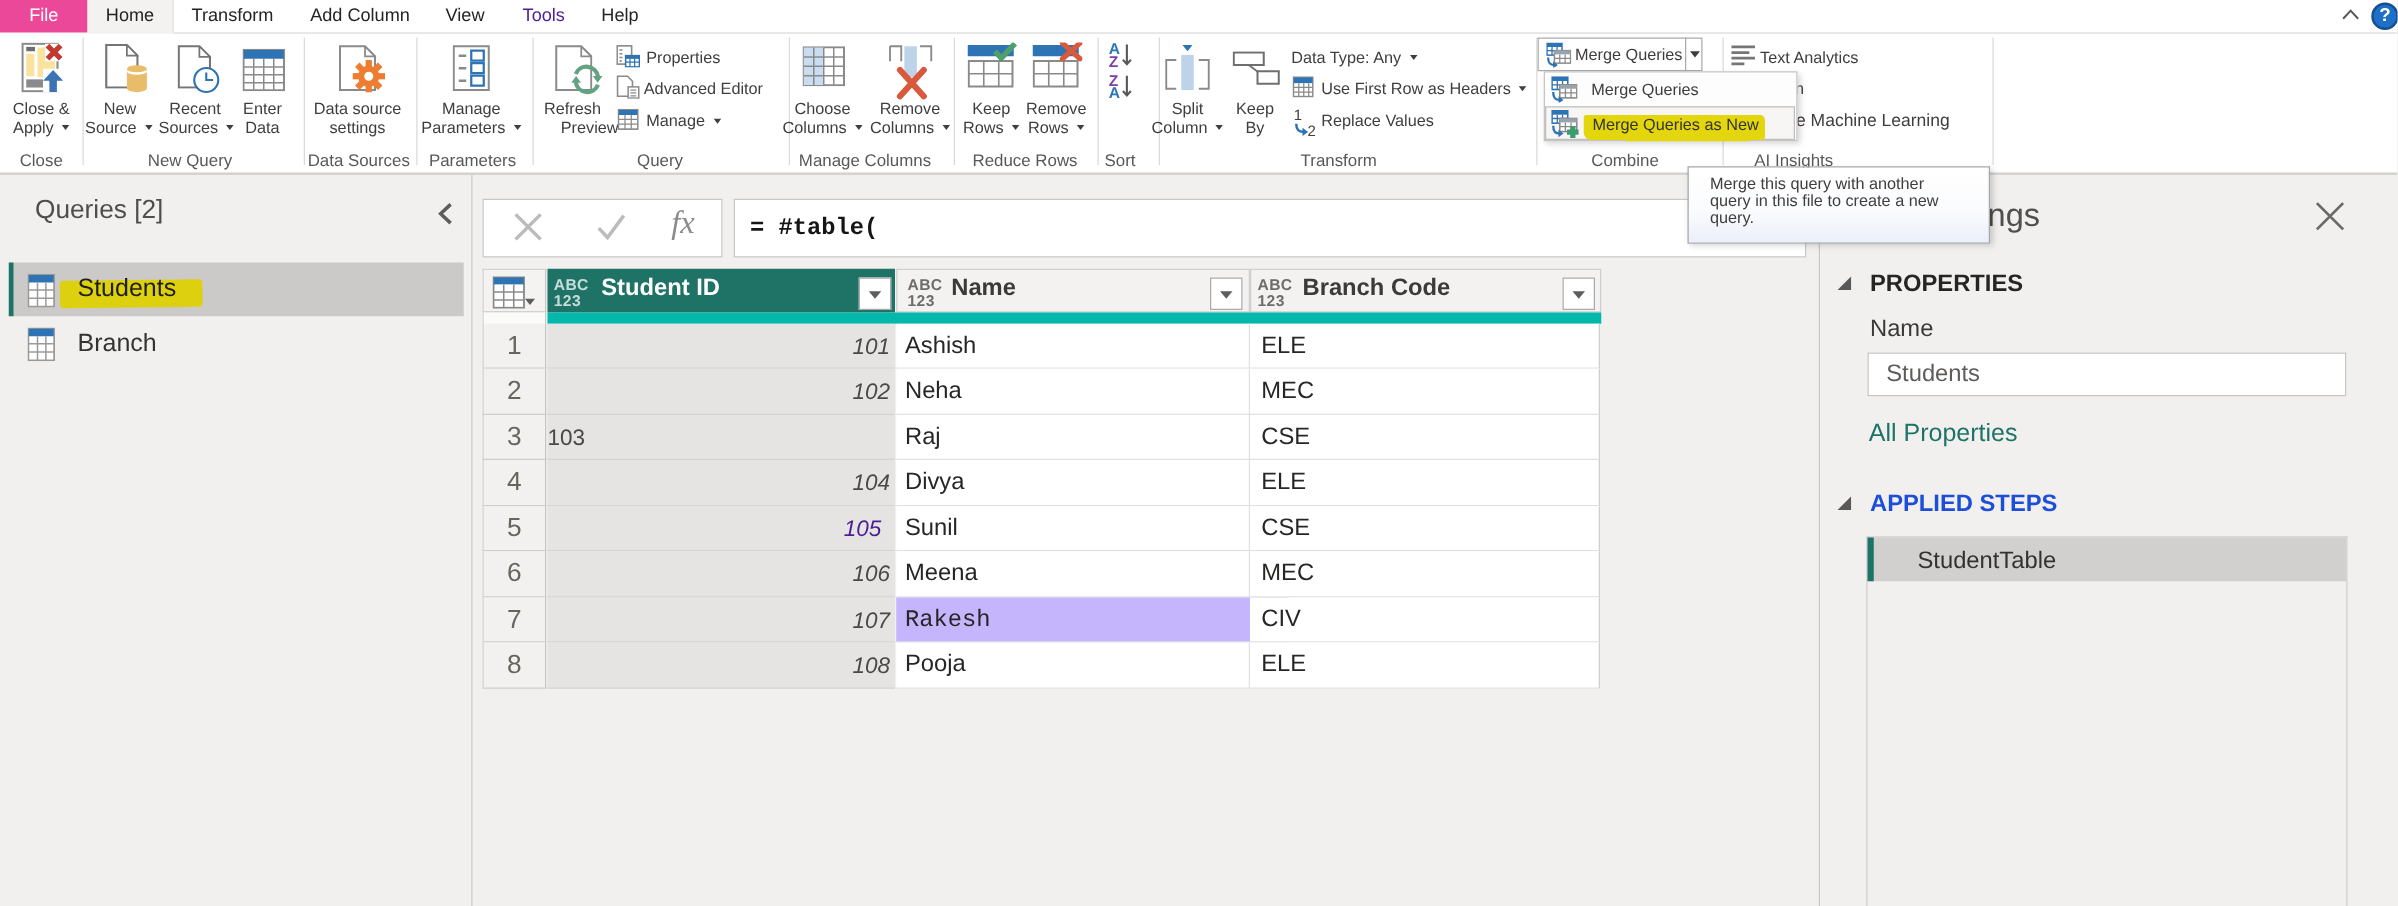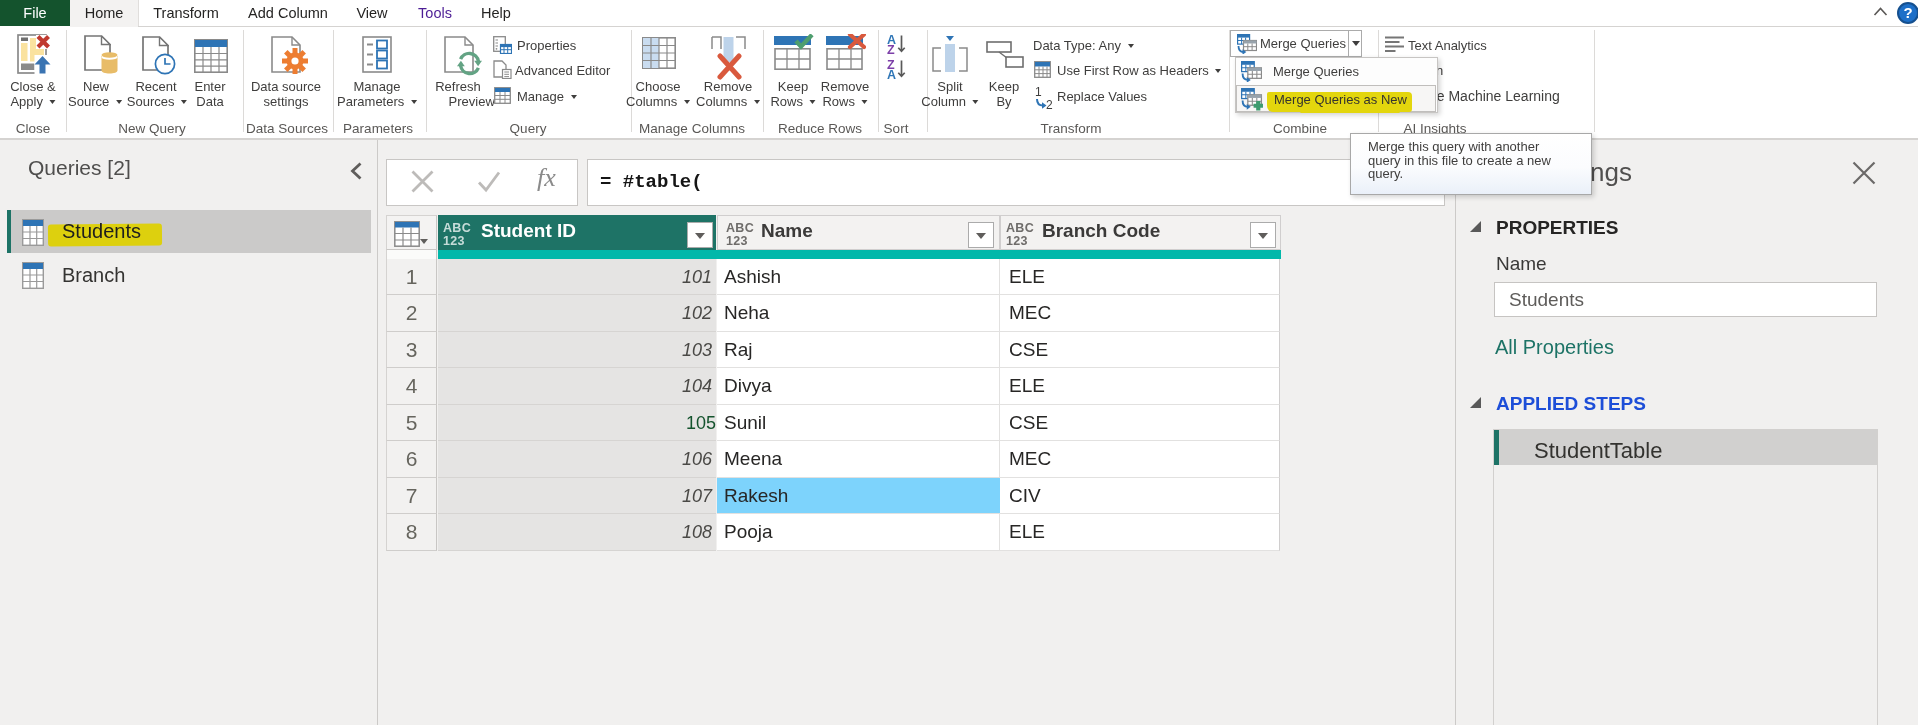--- a/index.html
+++ b/index.html
@@ -10,21 +10,21 @@
 .ctr { text-align:center; transform:translateX(-50%); }
 .grp { position:absolute; font-size:13.5px; color:#5A5856; white-space:nowrap; transform:translateX(-50%); top:121px; }
 .sep { position:absolute; top:30px; width:1px; height:102px; background:#DCDAD8; }
 .dda { display:inline-block; width:0; height:0; border-left:3.5px solid transparent; border-right:3.5px solid transparent; border-top:4px solid #3F3E3D; vertical-align:2px; margin-left:3px; }
 </style>
 </head>
 <body>
 
 <div class="abs" style="left:0;top:0;width:1918px;height:27px;background:#FFFFFF;"></div>
 <div class="abs" style="left:138px;top:26px;width:1780px;height:1px;background:#D5D3D1;"></div>
-<div class="abs" style="left:0;top:0;width:70px;height:26px;background:#14532d;color:#fff;font-size:14.5px;line-height:26px;text-align:center;">File</div>
+<div class="abs" style="left:0;top:0;width:70px;height:26px;background:#ec4899;color:#fff;font-size:14.5px;line-height:26px;text-align:center;">File</div>
 <div class="abs" style="left:70px;top:0;width:68px;height:27px;background:#F3F2F1;color:#252423;font-size:14.5px;line-height:26px;text-align:center;">Home</div>
 <div class="abs" style="left:138px;top:0;width:1px;height:26px;background:#E0DEDC;"></div>
 <div class="abs ctr" style="left:186px;top:0;font-size:14.5px;color:#252423;line-height:26px;">Transform</div>
 <div class="abs ctr" style="left:288px;top:0;font-size:14.5px;color:#252423;line-height:26px;">Add Column</div>
 <div class="abs ctr" style="left:372px;top:0;font-size:14.5px;color:#252423;line-height:26px;">View</div>
 <div class="abs ctr" style="left:435px;top:0;font-size:14.5px;color:#4c1d95;line-height:26px;">Tools</div>
 <div class="abs ctr" style="left:496px;top:0;font-size:14.5px;color:#252423;line-height:26px;">Help</div>
 
 <svg class="abs" style="left:1873px;top:7px;" width="15" height="9" viewBox="0 0 15 9">
     <polyline points="1.5,8 7.5,1.5 13.5,8" fill="none" stroke="#5A5856" stroke-width="1.6"></polyline>
@@ -339,38 +339,38 @@
 
 <div class="abs" style="left:386px;top:258.5px;width:51px;height:36.5px;background:#F2F1F0;border-right:1px solid #C8C6C4;border-bottom:1px solid #CFCDCB;border-left:1px solid #D5D3D1;color:#66655E;font-size:21px;line-height:36.5px;text-align:center;">1</div>
 <div class="abs" style="left:438px;top:258.5px;width:278px;height:36.5px;background:#E5E4E3;border-bottom:1px solid #D6D4D2;color:#4A4946;font-size:18px;font-style:italic;line-height:36.5px;text-align:right;padding-right:4px;">101</div>
 <div class="abs" style="left:717px;top:258.5px;width:283px;height:36.5px;background:#FFF;border-bottom:1px solid #E2E1E0;border-right:1px solid #E2E1E0;color:#272625;font-size:19px;line-height:36.5px;padding-left:7px;">Ashish</div>
 <div class="abs" style="left:1000px;top:258.5px;width:280px;height:36.5px;background:#FFF;border-bottom:1px solid #E2E1E0;border-right:1px solid #D0CECE;color:#272625;font-size:19px;line-height:36.5px;padding-left:9px;">ELE</div>
 <div class="abs" style="left:386px;top:295.0px;width:51px;height:36.5px;background:#F2F1F0;border-right:1px solid #C8C6C4;border-bottom:1px solid #CFCDCB;border-left:1px solid #D5D3D1;color:#66655E;font-size:21px;line-height:36.5px;text-align:center;">2</div>
 <div class="abs" style="left:438px;top:295.0px;width:278px;height:36.5px;background:#E5E4E3;border-bottom:1px solid #D6D4D2;color:#4A4946;font-size:18px;font-style:italic;line-height:36.5px;text-align:right;padding-right:4px;">102</div>
 <div class="abs" style="left:717px;top:295.0px;width:283px;height:36.5px;background:#FFF;border-bottom:1px solid #E2E1E0;border-right:1px solid #E2E1E0;color:#272625;font-size:19px;line-height:36.5px;padding-left:7px;">Neha</div>
 <div class="abs" style="left:1000px;top:295.0px;width:280px;height:36.5px;background:#FFF;border-bottom:1px solid #E2E1E0;border-right:1px solid #D0CECE;color:#272625;font-size:19px;line-height:36.5px;padding-left:9px;">MEC</div>
 <div class="abs" style="left:386px;top:331.5px;width:51px;height:36.5px;background:#F2F1F0;border-right:1px solid #C8C6C4;border-bottom:1px solid #CFCDCB;border-left:1px solid #D5D3D1;color:#66655E;font-size:21px;line-height:36.5px;text-align:center;">3</div>
-<div class="abs" style="left:438px;top:331.5px;width:278px;height:36.5px;background:#E5E4E3;border-bottom:1px solid #D6D4D2;color:#4A4946;font-size:18px;font-style:italic;line-height:36.5px;text-align:right;padding-right:4px;">103</div>
+<div class="abs" style="left:438px;top:331.5px;width:278px;height:36.5px;background:#E5E4E3;border-bottom:1px solid #D6D4D2;color:#4A4946;font-size:18px;line-height:36.5px;padding-right:4px;">103</div>
 <div class="abs" style="left:717px;top:331.5px;width:283px;height:36.5px;background:#FFF;border-bottom:1px solid #E2E1E0;border-right:1px solid #E2E1E0;color:#272625;font-size:19px;line-height:36.5px;padding-left:7px;">Raj</div>
 <div class="abs" style="left:1000px;top:331.5px;width:280px;height:36.5px;background:#FFF;border-bottom:1px solid #E2E1E0;border-right:1px solid #D0CECE;color:#272625;font-size:19px;line-height:36.5px;padding-left:9px;">CSE</div>
 <div class="abs" style="left:386px;top:368.0px;width:51px;height:36.5px;background:#F2F1F0;border-right:1px solid #C8C6C4;border-bottom:1px solid #CFCDCB;border-left:1px solid #D5D3D1;color:#66655E;font-size:21px;line-height:36.5px;text-align:center;">4</div>
 <div class="abs" style="left:438px;top:368.0px;width:278px;height:36.5px;background:#E5E4E3;border-bottom:1px solid #D6D4D2;color:#4A4946;font-size:18px;font-style:italic;line-height:36.5px;text-align:right;padding-right:4px;">104</div>
 <div class="abs" style="left:717px;top:368.0px;width:283px;height:36.5px;background:#FFF;border-bottom:1px solid #E2E1E0;border-right:1px solid #E2E1E0;color:#272625;font-size:19px;line-height:36.5px;padding-left:7px;">Divya</div>
 <div class="abs" style="left:1000px;top:368.0px;width:280px;height:36.5px;background:#FFF;border-bottom:1px solid #E2E1E0;border-right:1px solid #D0CECE;color:#272625;font-size:19px;line-height:36.5px;padding-left:9px;">ELE</div>
 <div class="abs" style="left:386px;top:404.5px;width:51px;height:36.5px;background:#F2F1F0;border-right:1px solid #C8C6C4;border-bottom:1px solid #CFCDCB;border-left:1px solid #D5D3D1;color:#66655E;font-size:21px;line-height:36.5px;text-align:center;">5</div>
-<div class="abs" style="left:438px;top:404.5px;width:278px;height:36.5px;background:#E5E4E3;border-bottom:1px solid #D6D4D2;color:#14532d;font-size:18px;line-height:36.5px;text-align:right;padding-right:0;">105</div>
+<div class="abs" style="left:438px;top:404.5px;width:278px;height:36.5px;background:#E5E4E3;border-bottom:1px solid #D6D4D2;color:#4c1d95;font-size:18px;font-style:italic;line-height:36.5px;text-align:right;padding-right:11px;">105</div>
 <div class="abs" style="left:717px;top:404.5px;width:283px;height:36.5px;background:#FFF;border-bottom:1px solid #E2E1E0;border-right:1px solid #E2E1E0;color:#272625;font-size:19px;line-height:36.5px;padding-left:7px;">Sunil</div>
 <div class="abs" style="left:1000px;top:404.5px;width:280px;height:36.5px;background:#FFF;border-bottom:1px solid #E2E1E0;border-right:1px solid #D0CECE;color:#272625;font-size:19px;line-height:36.5px;padding-left:9px;">CSE</div>
 <div class="abs" style="left:386px;top:441.0px;width:51px;height:36.5px;background:#F2F1F0;border-right:1px solid #C8C6C4;border-bottom:1px solid #CFCDCB;border-left:1px solid #D5D3D1;color:#66655E;font-size:21px;line-height:36.5px;text-align:center;">6</div>
 <div class="abs" style="left:438px;top:441.0px;width:278px;height:36.5px;background:#E5E4E3;border-bottom:1px solid #D6D4D2;color:#4A4946;font-size:18px;font-style:italic;line-height:36.5px;text-align:right;padding-right:4px;">106</div>
 <div class="abs" style="left:717px;top:441.0px;width:283px;height:36.5px;background:#FFF;border-bottom:1px solid #E2E1E0;border-right:1px solid #E2E1E0;color:#272625;font-size:19px;line-height:36.5px;padding-left:7px;">Meena</div>
 <div class="abs" style="left:1000px;top:441.0px;width:280px;height:36.5px;background:#FFF;border-bottom:1px solid #E2E1E0;border-right:1px solid #D0CECE;color:#272625;font-size:19px;line-height:36.5px;padding-left:9px;">MEC</div>
 <div class="abs" style="left:386px;top:477.5px;width:51px;height:36.5px;background:#F2F1F0;border-right:1px solid #C8C6C4;border-bottom:1px solid #CFCDCB;border-left:1px solid #D5D3D1;color:#66655E;font-size:21px;line-height:36.5px;text-align:center;">7</div>
 <div class="abs" style="left:438px;top:477.5px;width:278px;height:36.5px;background:#E5E4E3;border-bottom:1px solid #D6D4D2;color:#4A4946;font-size:18px;font-style:italic;line-height:36.5px;text-align:right;padding-right:4px;">107</div>
-<div class="abs" style="left:717px;top:477.5px;width:314px;height:36.5px;background:#7dd3fc;border-bottom:1px solid #E2E1E0;border-right:1px solid #E2E1E0;color:#272625;font-size:19px;line-height:36.5px;padding-left:7px;">Rakesh</div>
+<div class="abs" style="left:717px;top:477.5px;width:314px;height:36.5px;background:#c4b5fd;border-bottom:1px solid #E2E1E0;border-right:1px solid #E2E1E0;color:#272625;font-size:19px;line-height:36.5px;padding-left:7px;font-family:Liberation Mono, monospace;">Rakesh</div>
 <div class="abs" style="left:1000px;top:477.5px;width:280px;height:36.5px;background:#FFF;border-bottom:1px solid #E2E1E0;border-right:1px solid #D0CECE;color:#272625;font-size:19px;line-height:36.5px;padding-left:9px;">CIV</div>
 <div class="abs" style="left:386px;top:514.0px;width:51px;height:36.5px;background:#F2F1F0;border-right:1px solid #C8C6C4;border-bottom:1px solid #CFCDCB;border-left:1px solid #D5D3D1;color:#66655E;font-size:21px;line-height:36.5px;text-align:center;">8</div>
 <div class="abs" style="left:438px;top:514.0px;width:278px;height:36.5px;background:#E5E4E3;border-bottom:1px solid #D6D4D2;color:#4A4946;font-size:18px;font-style:italic;line-height:36.5px;text-align:right;padding-right:4px;">108</div>
 <div class="abs" style="left:717px;top:514.0px;width:283px;height:36.5px;background:#FFF;border-bottom:1px solid #E2E1E0;border-right:1px solid #E2E1E0;color:#272625;font-size:19px;line-height:36.5px;padding-left:7px;">Pooja</div>
 <div class="abs" style="left:1000px;top:514.0px;width:280px;height:36.5px;background:#FFF;border-bottom:1px solid #E2E1E0;border-right:1px solid #D0CECE;color:#272625;font-size:19px;line-height:36.5px;padding-left:9px;">ELE</div>
 
 <div class="abs" style="left:1455px;top:140px;width:1px;height:585px;background:#CCCAC8;"></div>
 <div class="abs" style="left:1460px;top:156.5px;font-size:26px;color:#504F4E;">Query Settings</div>
 <svg class="abs" style="left:1851px;top:160px;" width="26" height="26" viewBox="0 0 26 26">
     <path d="M2.5 2.5 L23.5 23.5 M23.5 2.5 L2.5 23.5" stroke="#6B6968" stroke-width="2.2"></path>
@@ -383,21 +383,21 @@
 <div class="abs" style="left:1494px;top:282px;width:383px;height:35px;background:#fff;border:1px solid #C6C4C2;"></div>
 <div class="abs" style="left:1509px;top:289px;font-size:19px;color:#5E5C5A;">Students</div>
 <div class="abs" style="left:1495px;top:336px;font-size:20px;color:#1D7366;">All Properties</div>
 <svg class="abs" style="left:1470px;top:397px;" width="11" height="11" viewBox="0 0 11 11">
     <polygon points="11,0 11,11 0,11" fill="#595959"></polygon>
   </svg>
 <div class="abs" style="left:1496px;top:393px;font-size:19px;font-weight:bold;color:#1d4ed8;">APPLIED STEPS</div>
 <div class="abs" style="left:1493px;top:429px;width:385px;height:296px;background:#F1F0EF;border:1px solid #D2D0CE;border-bottom:none;"></div>
 <div class="abs" style="left:1494px;top:430px;width:383px;height:35px;background:#D1D0CF;"></div>
 <div class="abs" style="left:1494px;top:430px;width:5px;height:35px;background:#1D7366;"></div>
-<div class="abs" style="left:1534px;top:438px;font-size:22px;color:#33322F;">StudentTable</div>
+<div class="abs" style="left:1534px;top:438px;font-size:19px;color:#33322F;">StudentTable</div>
 
 <div class="abs" style="left:1235px;top:57px;width:203px;height:56px;background:#FDFDFD;border:1px solid #C7C5C3;box-shadow:2px 2px 5px rgba(0,0,0,0.18);z-index:40;"></div>
 <svg class="abs" style="left:1241px;top:61px;z-index:41;" width="21" height="21" viewBox="0 0 20 20">
   <rect x="0.6" y="0.6" width="12" height="9.5" fill="#fff" stroke="#2E74B5" stroke-width="1.2"></rect>
   <rect x="0.6" y="0.6" width="12" height="3" fill="#2E74B5"></rect>
   <path d="M0.6 6.5 H12.6 M4.6 3.6 V10 M8.6 3.6 V10" stroke="#2E74B5" stroke-width="1"></path>
   <rect x="6.5" y="6.5" width="13" height="10" fill="#fff" stroke="#8a8a8a" stroke-width="1.2"></rect>
   <rect x="6.5" y="6.5" width="13" height="3" fill="#98A3AC"></rect>
   <path d="M6.5 12.7 H19.5 M10.8 9.5 V16.5 M15.1 9.5 V16.5" stroke="#8a8a8a" stroke-width="1"></path>
   <path d="M1.5 12 C1.5 16.5 3 18 6.5 18" fill="none" stroke="#2E74B5" stroke-width="1.8"></path>

